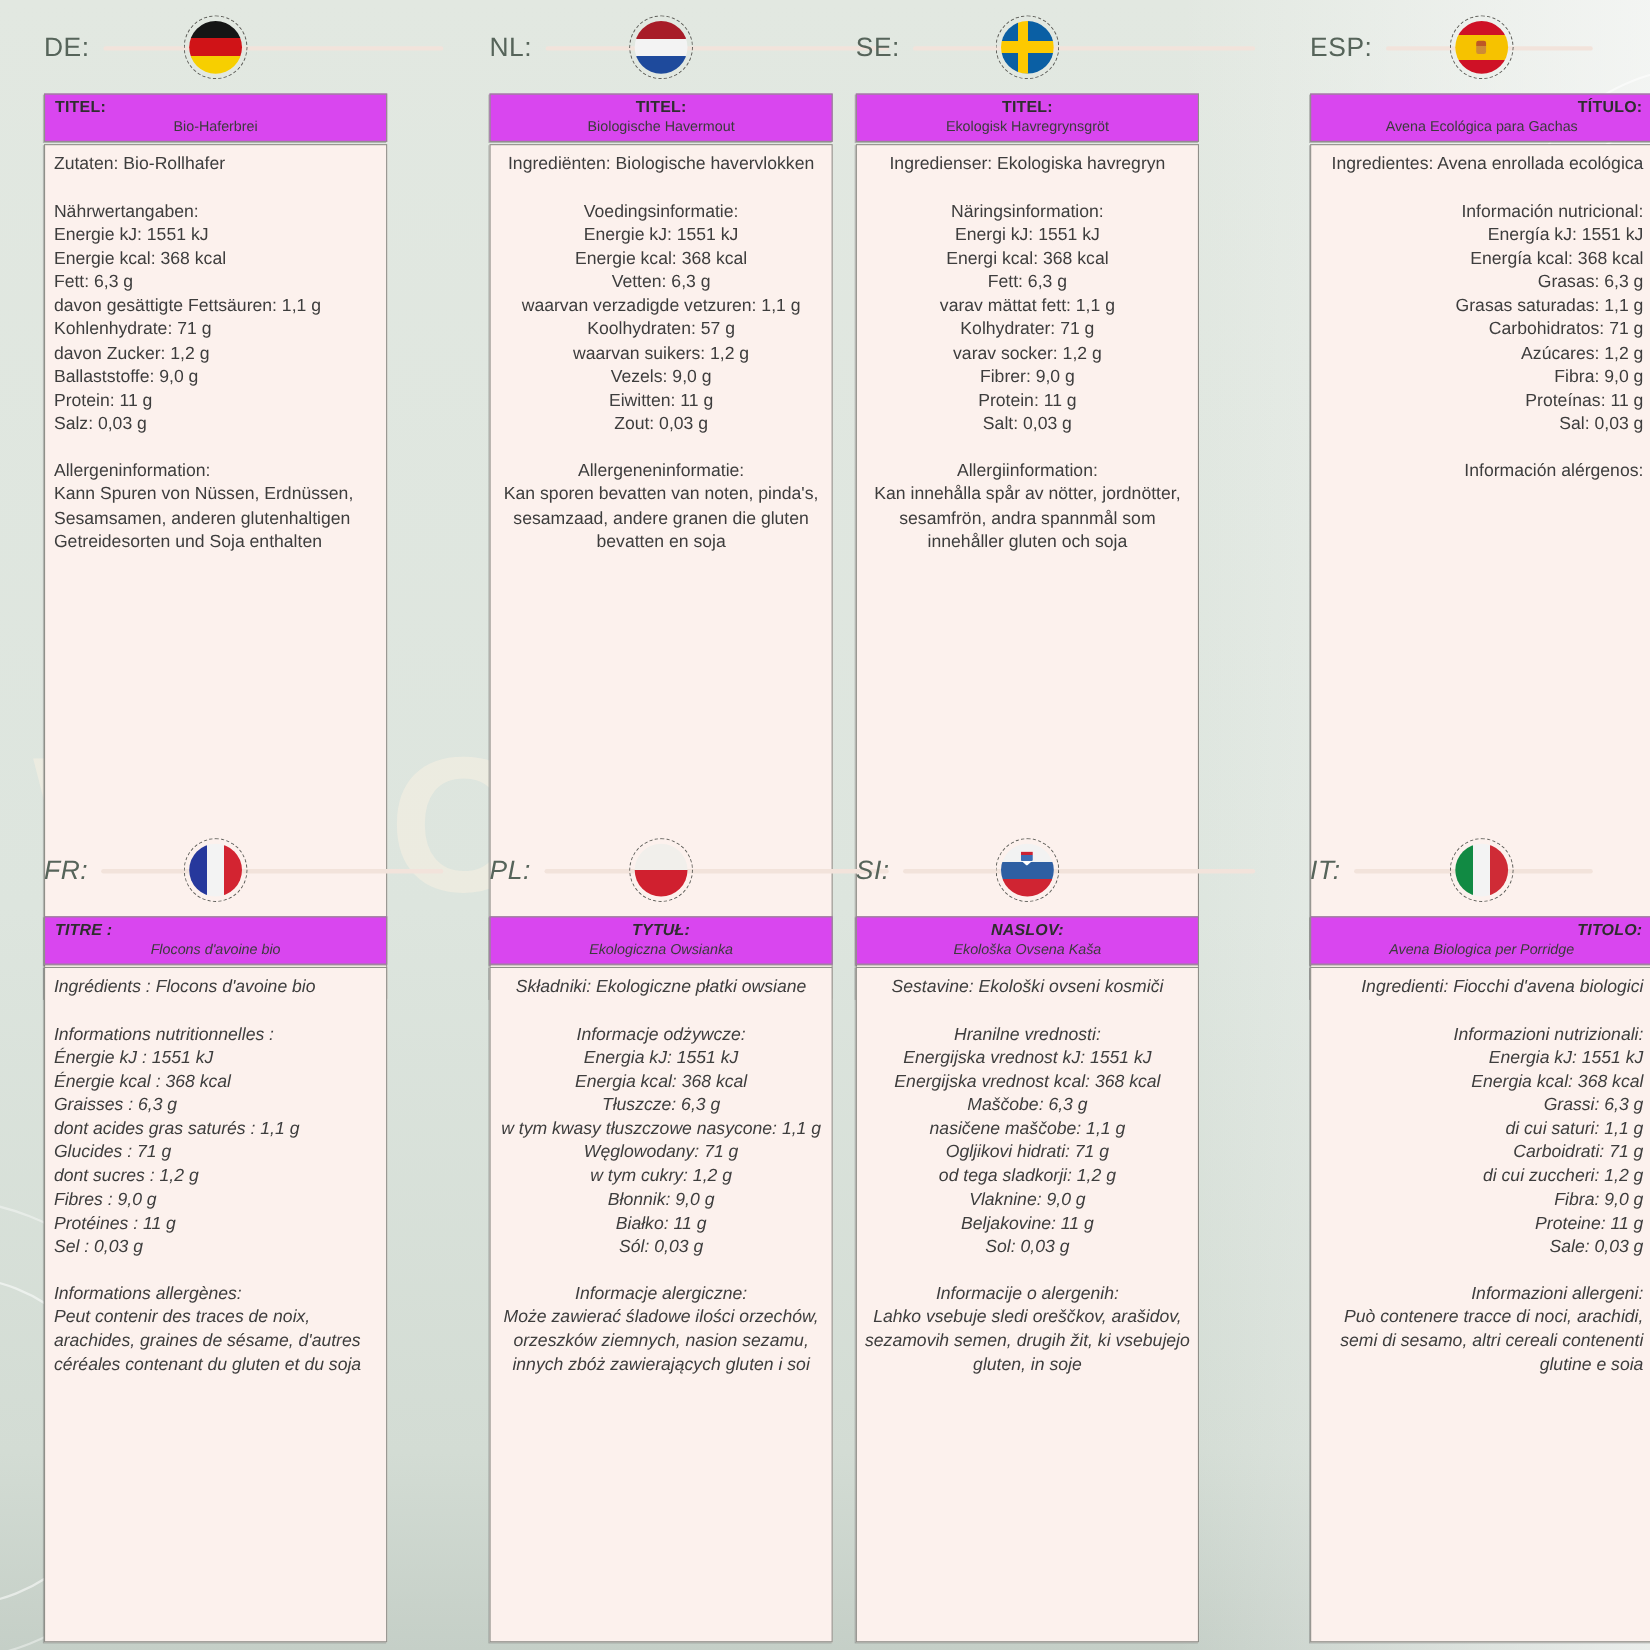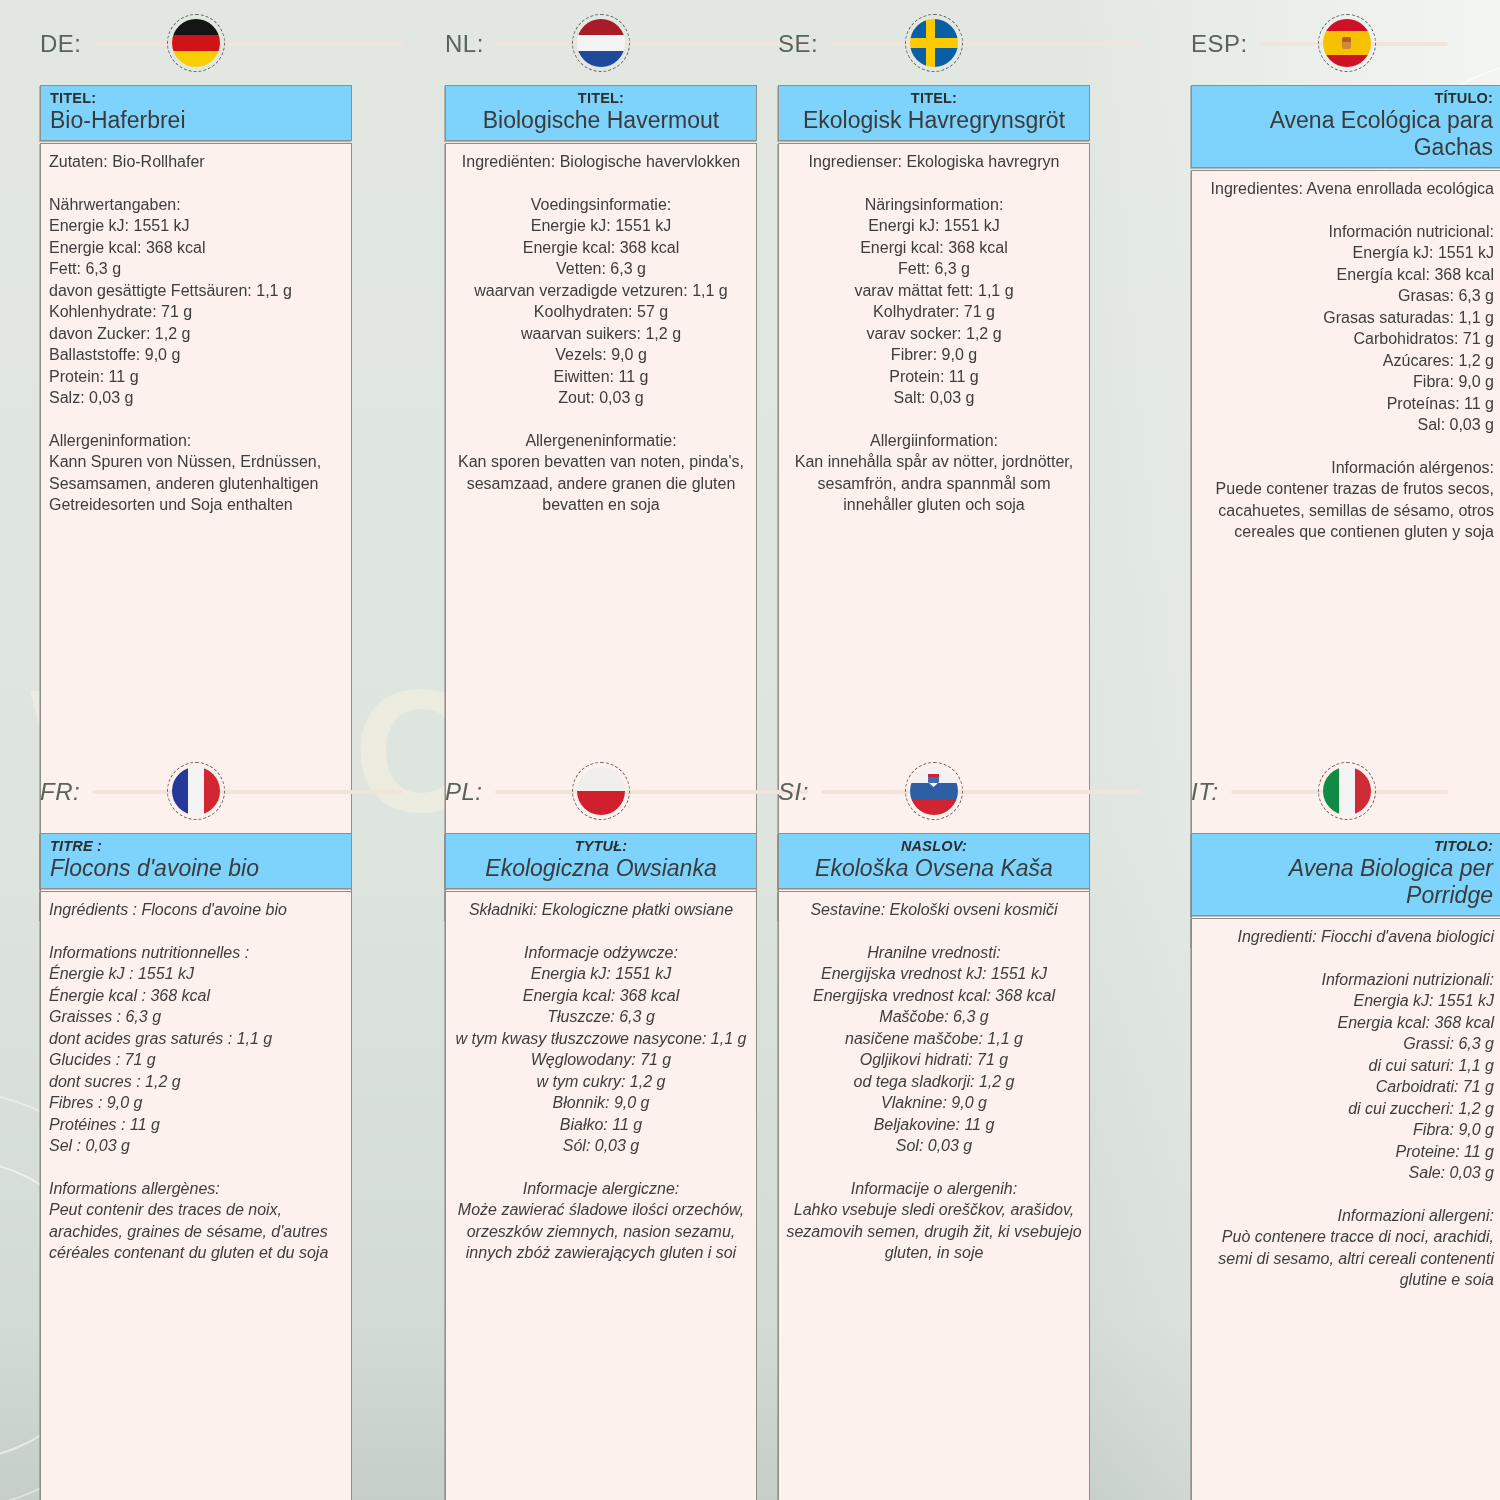--- a/index.html
+++ b/index.html
@@ -48,24 +48,24 @@
   .flag.es .flagfill::before { content:""; position:absolute; left:19px; top:18px; width:9px; height:12px;
       background:linear-gradient(#b2452c 0 40%, #c6823f 40%); border-radius:2px; opacity:.85; }
   .flag.fr .flagfill { background:linear-gradient(to right,#26389c 0 33%,#f3f3f3 33% 66%,#d32431 66% 100%); }
   .flag.pl .flagfill { background:linear-gradient(to bottom,#f1efeb 0 50%,#d0202f 50% 100%); }
   .flag.si .flagfill { background:linear-gradient(to bottom,#f2f2f2 0 34%,#2e5fa3 34% 66%,#d02432 66% 100%); }
   .flag.si .flagfill::before { content:""; position:absolute; left:18px; top:7px; width:11px; height:13px;
       background:linear-gradient(#c23 0 22%, #3c6db5 22% 70%, #fff 70%);
       clip-path:polygon(0 0,100% 0,100% 62%,50% 100%,0 62%); }
   .flag.it .flagfill { background:linear-gradient(to right,#118a43 0 33%,#f3f3f3 33% 66%,#cf2b36 66% 100%); }
 
-  .tbox { background:#7dd3fc; border:1px solid #8f8f89; margin-top:15px; padding:4px 9px 6px;
+  .tbox { background:#d946ef; border:1px solid #8f8f89; margin-top:15px; padding:4px 9px 6px;
     box-shadow:-1px 1px 0 rgba(90,90,90,.35); }
   .tlabel { font-weight:bold; font-size:14.5px; color:#2e2e2e; letter-spacing:.2px; }
-  .ttext { font-size:23px; color:#3b3b3b; margin-top:1px; }
+  .ttext { font-size:13px; color:#3b3b3b; margin-top:1px;text-align:center; }
 
   .bbox { background:#fcf1ed; border:1px solid #8f8f89; margin-top:2px; padding:7px 8px 0;
     box-shadow:-1px 1px 0 rgba(90,90,90,.35); overflow:hidden; }
   .align-center .bbox { padding-left:3px; padding-right:3px; }
   #row1 .bbox { height:777px; }
   #row2 .bbox { height:614px; }
 
   .bbox div { font-size:16px; line-height:21.5px; color:#3d3d3d; }
   .sp { height:21px; }
 </style>
@@ -199,21 +199,20 @@
           <div>Grasas: 6,3 g</div>
           <div>Grasas saturadas: 1,1 g</div>
           <div>Carbohidratos: 71 g</div>
           <div>Azúcares: 1,2 g</div>
           <div>Fibra: 9,0 g</div>
           <div>Proteínas: 11 g</div>
           <div>Sal: 0,03 g</div>
         </div>
       <div class="sp"></div>
       <div class="ahead">Información alérgenos:</div>
-      <div class="atext">Puede contener trazas de frutos secos, cacahuetes, semillas de sésamo, otros cereales que contienen gluten y soja</div>
     </div>
   </div>
   </div>
 <div class="row" id="row2">
     <div class="col c0 align-left">
     <div class="hdr">
       <span class="code">FR:</span>
       <span class="hline"></span>
       <span class="flag fr">
           <span class="flagfill"></span>

